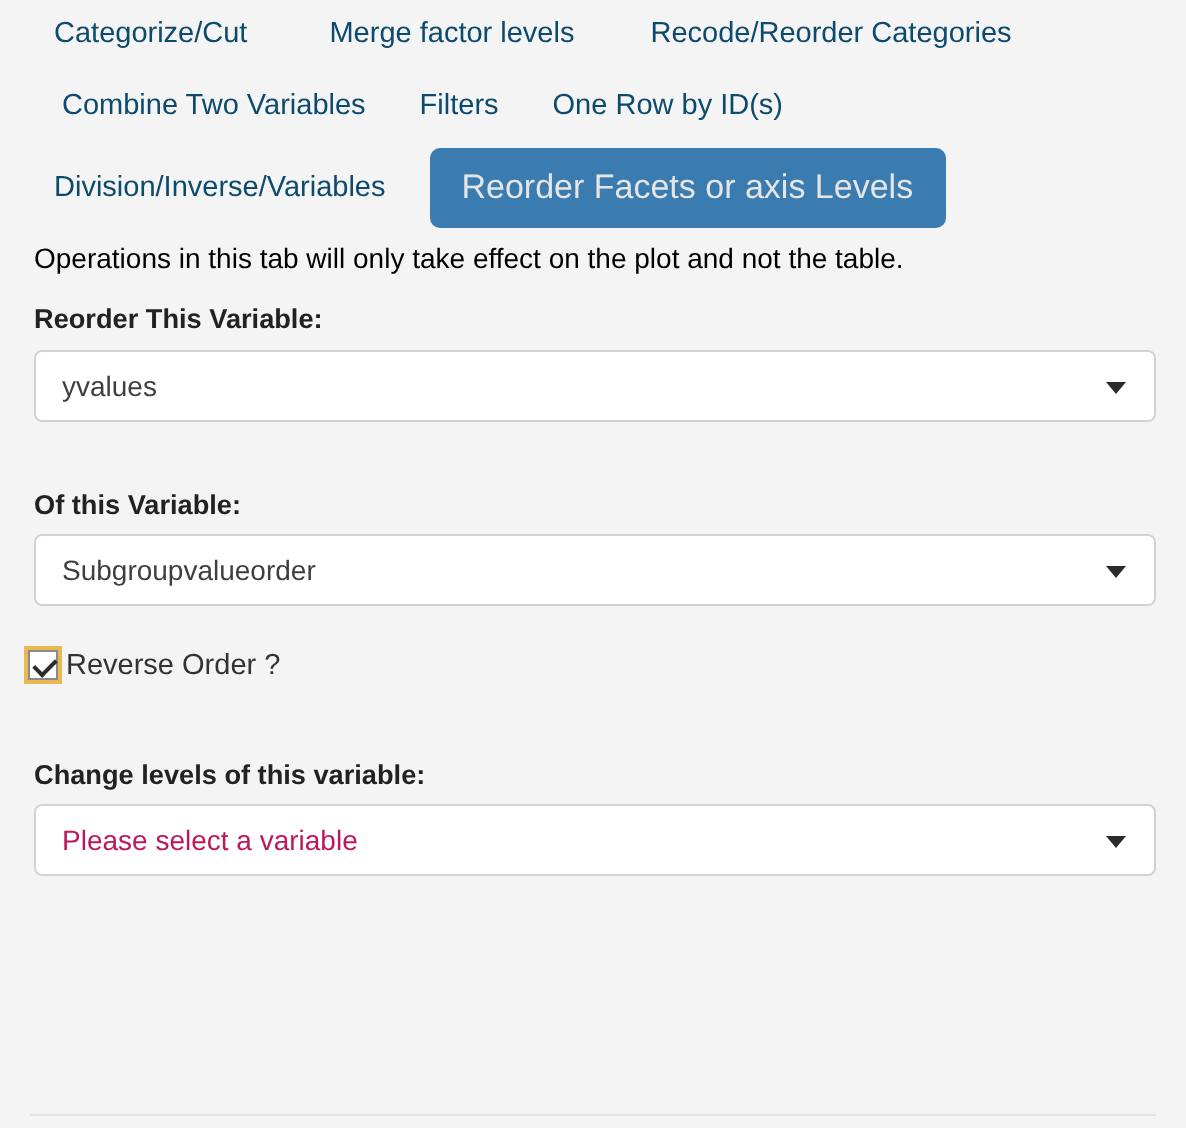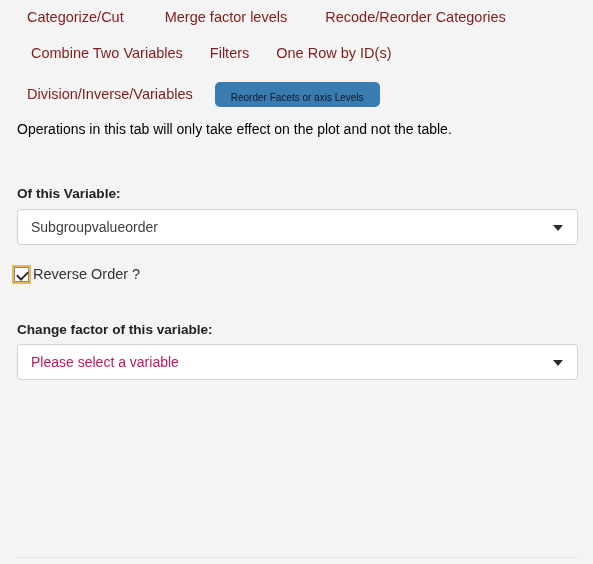--- a/index.html
+++ b/index.html
@@ -26,43 +26,43 @@
   .tab-row {
     display: flex;
     align-items: center;
     flex-wrap: nowrap;
   }
   .tab-row-1 { padding-left: 27px; height: 34px; }
   .tab-row-2 { padding-left: 31px; height: 38px; }
   .tab-row-3 { padding-left: 27px; height: 44px; }
 
   .tab-link {
-    color: #7f1d1d;
+    color: #0c4a6e;
     font-size: 14.5px;
     line-height: 1;
     text-decoration: none;
     white-space: nowrap;
     cursor: pointer;
     background: transparent;
     border: none;
     padding: 8px 0;
   }
 
   .tab-gap-1 { width: 41px; }
   .tab-gap-2 { width: 38px; }
   .tab-gap-3 { width: 27px; }
   .tab-gap-4 { width: 27px; }
   .tab-gap-5 { width: 22px; }
 
   .tab-active {
     background: #3a7cb0;
-    color: #0f172a;
+    color: #e5e5e5;
     border-radius: 5px;
-    padding: 11px 16px 4px 16px;
-    font-size: 10px;
+    padding: 11px 16px 12px 16px;
+    font-size: 17px;
     line-height: 1;
     white-space: nowrap;
     cursor: pointer;
     border: none;
     text-decoration: none;
   }
 
   
   .note {
     margin: 4px 0 0 17px;
@@ -193,20 +193,27 @@
     <span class="tab-gap-5"></span>
     <a class="tab-active">Reorder Facets or axis Levels</a>
   </div>
 
 </nav>
 
 <p class="note">Operations in this tab will only take effect on the plot and not the table.</p>
 
 <div class="form">
 
+  <div class="field">
+    <label class="field-label">Reorder This Variable:</label>
+    <div class="select">
+      <span>yvalues</span>
+      <span class="caret"></span>
+    </div>
+  </div>
 
   <div class="spacer-sm"></div>
 
 
   <div class="spacer-sm"></div>
 
   <div class="field">
     <label class="field-label">Of this Variable:</label>
     <div class="select">
       <span>Subgroupvalueorder</span>
@@ -222,21 +229,21 @@
     </span>
     <span class="cb-label">Reverse Order ?</span>
   </div>
 
   <div class="spacer-md"></div>
 
 
   <div class="spacer-sm"></div>
 
   <div class="field">
-    <label class="field-label">Change factor of this variable:</label>
+    <label class="field-label">Change levels of this variable:</label>
     <div class="select placeholder-style">
       <span>Please select a variable</span>
       <span class="caret"></span>
     </div>
   </div>
 
 </div>
 
 <div class="divider"></div>
 

